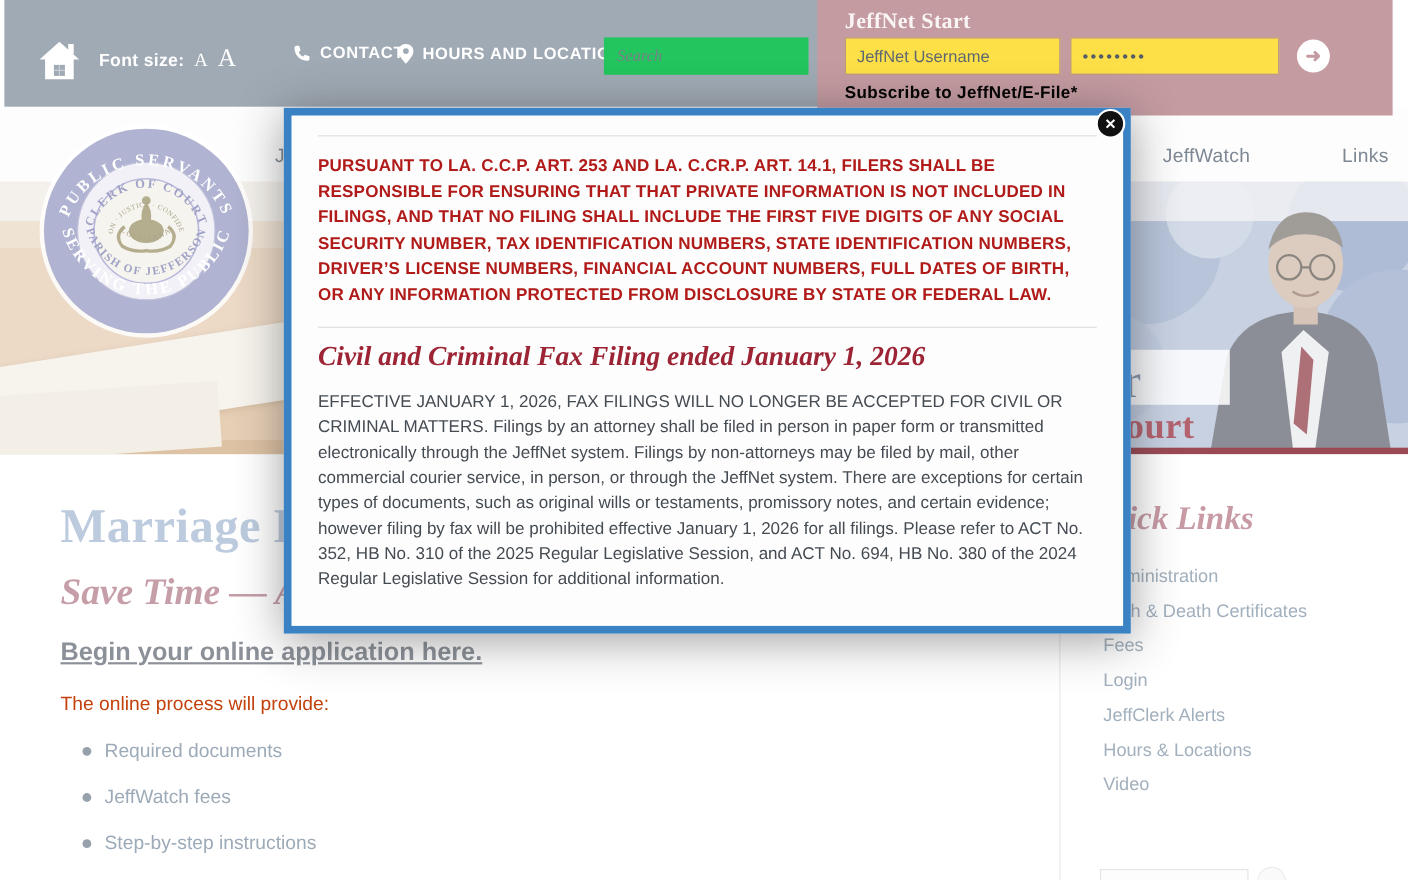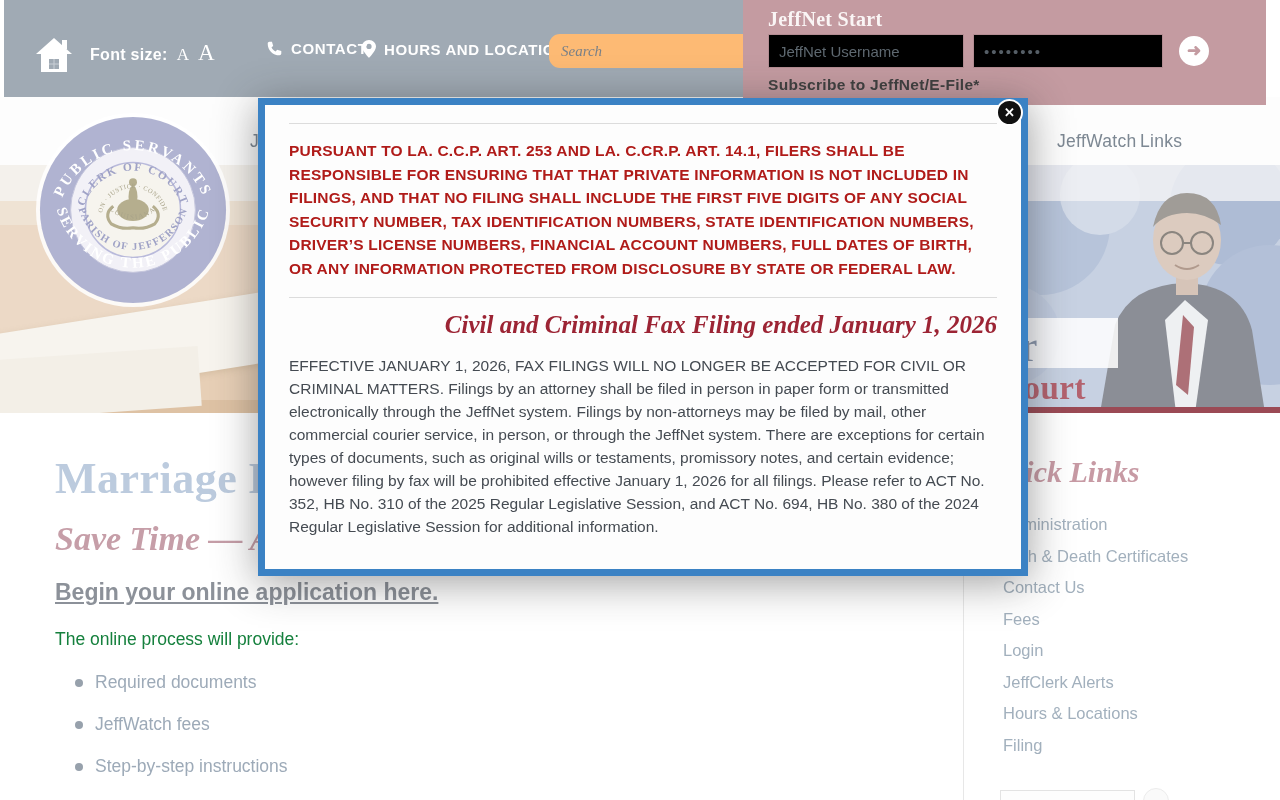--- a/index.html
+++ b/index.html
@@ -8,35 +8,35 @@
 
   
   .hdr { position:absolute; left:4px; top:0; width:743px; height:97px; background:#a0aab4; z-index:6; }
   .home-btn { position:absolute; left:30px; top:34px; width:40px; height:40px; cursor:pointer; }
   .fontsize { position:absolute; left:86px; top:40px; color:#fff; display:flex; align-items:baseline; gap:9px; }
   .fontsize .lbl { font-size:16px; font-weight:bold; letter-spacing:.3px; }
   .fontsize .a-sm { font-family:"Liberation Serif", serif; font-size:17px; cursor:pointer; }
   .fontsize .a-lg { font-family:"Liberation Serif", serif; font-size:23px; cursor:pointer; }
   .hdr-link { position:absolute; top:40px; color:#fff; font-weight:bold; font-size:15px; letter-spacing:.6px; display:flex; align-items:center; gap:8px; cursor:pointer; }
   .hdr-link svg { display:block; }
-  .search-wrap { position:absolute; left:545px; top:34px; width:220px; height:34px; background:#fdba74; display:flex; align-items:center;border-radius:11px; }
+  .search-wrap { position:absolute; left:545px; top:34px; width:186px; height:34px; background:#22c55e; display:flex; align-items:center; }
   .search-wrap input { border:0; outline:0; flex:1; height:100%; padding:0 6px 0 12px; font-family:"Liberation Serif", serif; font-style:italic; font-size:15px; color:#555; background:transparent; }
   .search-wrap input::placeholder { color:#7a8087; }
   .search-btn { width:28px; height:28px; border:0; background:transparent; cursor:pointer; }
 
   
   .jeffnet { position:absolute; left:743px; top:0; width:523px; height:105px; background:#c49ba1; z-index:6; padding:8px 0 0 25px; }
   .jeffnet h3 { font-family:"Liberation Serif", serif; font-size:20px; color:#faf5f5; font-weight:bold; letter-spacing:.3px; }
   .jn-row { display:flex; align-items:center; margin-top:3px; }
-  .jn-row input { height:34px; border:1px solid #b38c92; background:#000000; font-size:15px; padding:0 10px; color:#555e66; outline:0; }
+  .jn-row input { height:34px; border:1px solid #b38c92; background:#fde047; font-size:15px; padding:0 10px; color:#555e66; outline:0; }
   .jn-user { width:196px; }
   .jn-user::placeholder { color:#5e6870; }
   .jn-pass { width:190px; margin-left:9px; letter-spacing:2px; color:#6a7279; }
   .jn-go { width:30px; height:30px; margin-left:16px; border-radius:50%; background:#fff; border:0; color:#c49ba1; font-size:17px; line-height:28px; text-align:center; cursor:pointer; font-weight:bold; }
-  .jn-sub { margin-top:8px; color:#404040; font-weight:bold; font-size:15.5px; letter-spacing:.3px; cursor:pointer; display:inline-block; }
+  .jn-sub { margin-top:8px; color:#000000; font-weight:bold; font-size:15.5px; letter-spacing:.3px; cursor:pointer; display:inline-block; }
 
   
   .nav { position:absolute; left:0; top:97px; width:1280px; height:68px; background:#fdfdfd; z-index:1; }
   .nav-item { position:absolute; top:34px; font-size:17.5px; color:#7d8893; letter-spacing:.3px; cursor:pointer; }
   .nav-caret { position:absolute; top:41px; font-size:10px; color:#8a95a0; }
 
   
   .banner { position:absolute; left:0; top:165px; width:1280px; height:248px; background:#ece5da; z-index:0; overflow:hidden; }
   .banner-left { position:absolute; left:0; top:0; width:700px; height:248px;
     background:linear-gradient(180deg,#f4f1ec 0 36px,#efe3d4 36px 60px,#ecd9c6 60px 180px,#e7cfb6 180px 235px,#dec2a4 235px 248px); }
@@ -50,51 +50,51 @@
 
   
   .seal { position:absolute; left:34px; top:111px; width:198px; height:198px; z-index:10; }
 
   
   .main-left { position:absolute; left:55px; top:413px; width:880px; z-index:1; }
   .page-title { font-family:"Liberation Serif", serif; font-weight:bold; font-size:44px; color:#bccbde; letter-spacing:.5px; margin-top:40px; }
   .page-sub { font-family:"Liberation Serif", serif; font-weight:bold; font-style:italic; font-size:34px; color:#c69ea8; margin-top:16px; }
   .intro { font-size:17.5px; color:#9fa8b0; margin-top:26px; }
   .apply-link { display:inline-block; font-size:23px; font-weight:bold; color:#8c9199; text-decoration:underline; margin-top:21px; cursor:pointer; }
-  .list-intro { font-size:17.5px; color:#15803d; margin-top:23px; }
+  .list-intro { font-size:17.5px; color:#c2410c; margin-top:23px; }
   .blist { margin-top:22px; list-style:none; }
   .blist li { position:relative; padding-left:40px; font-size:17.5px; color:#9daab8; margin-bottom:21px; }
   .blist li::before { content:""; position:absolute; left:20px; top:7px; width:8px; height:8px; border-radius:50%; background:#97a1ac; }
 
   
   .sidebar { position:absolute; left:963px; top:425px; width:317px; height:375px; border-left:1px solid #e7e7e7; padding:30px 0 0 39px; z-index:1; }
   .ql-title { font-family:"Liberation Serif", serif; font-weight:bold; font-style:italic; font-size:30px; color:#c79aa4; margin-left:-16px; }
   .ql-list { list-style:none; margin-top:26px; }
   .ql-list li { font-size:16.5px; color:#a2b0bd; margin-bottom:12.5px; cursor:pointer; }
   .br-search { position:absolute; left:1000px; top:790px; width:135px; height:30px; background:#fdfdfd; border:1px solid #e3e3e3; z-index:1; }
   .br-circle { position:absolute; left:1143px; top:788px; width:26px; height:26px; border-radius:50%; border:1px solid #ececec; background:#fafafa; z-index:1; }
 
   
   .modal { position:absolute; left:258px; top:98px; width:770px; height:478px; background:#fdfdfd; border:7px solid #3b82c4; z-index:50; box-shadow:0 6px 40px rgba(40,40,40,.45); padding:0 24px; }
   .modal hr { border:0; border-top:1px solid #dcdcdc; }
   .hr1 { margin-top:18px; }
   .notice { margin-top:15px; font-size:15.5px; font-weight:bold; line-height:23.5px; color:#b01b19; letter-spacing:.2px; }
   .hr2 { margin-top:17px; }
-  .modal h2 { margin-top:13px; text-align:right; font-family:"Liberation Serif", serif; font-style:italic; font-weight:bold; font-size:25px; color:#9c2434; }
+  .modal h2 { margin-top:13px; text-align:left; font-family:"Liberation Serif", serif; font-style:italic; font-weight:bold; font-size:25px; color:#9c2434; }
   .modal-body { margin-top:15px; font-size:15.5px; line-height:23px; color:#454b52; }
   .modal-close { position:absolute; top:-6px; right:-2px; width:27px; height:27px; border-radius:50%; background:#111; border:2px solid #fff; color:#fff; font-size:13px; font-weight:bold; line-height:23px; text-align:center; cursor:pointer; padding:0; }
 </style>
 </head>
 <body>
 
 <nav class="nav">
   <span class="nav-item" style="left:250px;">J</span>
   <span class="nav-caret" style="left:1008px;">▾</span>
   <span class="nav-item" style="left:1057px;">JeffWatch</span>
-  <span class="nav-item" style="left:1140px;">Links</span>
+  <span class="nav-item" style="left:1220px;">Links</span>
 </nav>
 
 <div class="banner">
   <div class="banner-left">
     <div class="paper1"></div>
     <div class="paper2"></div>
   </div>
   <div class="banner-right">
     <svg width="300" height="248" viewBox="0 0 300 248">
       <rect x="0" y="0" width="300" height="248" fill="#c7d1e2"></rect>
@@ -223,26 +223,25 @@
     <li>JeffWatch fees</li>
     <li>Step-by-step instructions</li>
   </ul>
 </main>
 
 <aside class="sidebar">
   <h2 class="ql-title">Quick Links</h2>
   <ul class="ql-list">
     <li>Administration</li>
     <li>Birth &amp; Death Certificates</li>
-    <li>Contact Us</li>
     <li>Fees</li>
     <li>Login</li>
     <li>JeffClerk Alerts</li>
     <li>Hours &amp; Locations</li>
-    <li>Filing</li>
+    <li>Video</li>
   </ul>
 </aside>
 <div class="br-search"></div>
 <div class="br-circle"></div>
 
 <div class="modal">
   <button class="modal-close">✕</button>
   <hr class="hr1">
   <p class="notice">PURSUANT TO LA. C.C.P. ART. 253 AND LA. C.CR.P. ART. 14.1, FILERS SHALL BE RESPONSIBLE FOR ENSURING THAT THAT PRIVATE INFORMATION IS NOT INCLUDED IN FILINGS, AND THAT NO FILING SHALL INCLUDE THE FIRST FIVE DIGITS OF ANY SOCIAL SECURITY NUMBER, TAX IDENTIFICATION NUMBERS, STATE IDENTIFICATION NUMBERS, DRIVER’S LICENSE NUMBERS, FINANCIAL ACCOUNT NUMBERS, FULL DATES OF BIRTH, OR ANY INFORMATION PROTECTED FROM DISCLOSURE BY STATE OR FEDERAL LAW.</p>
   <hr class="hr2">

